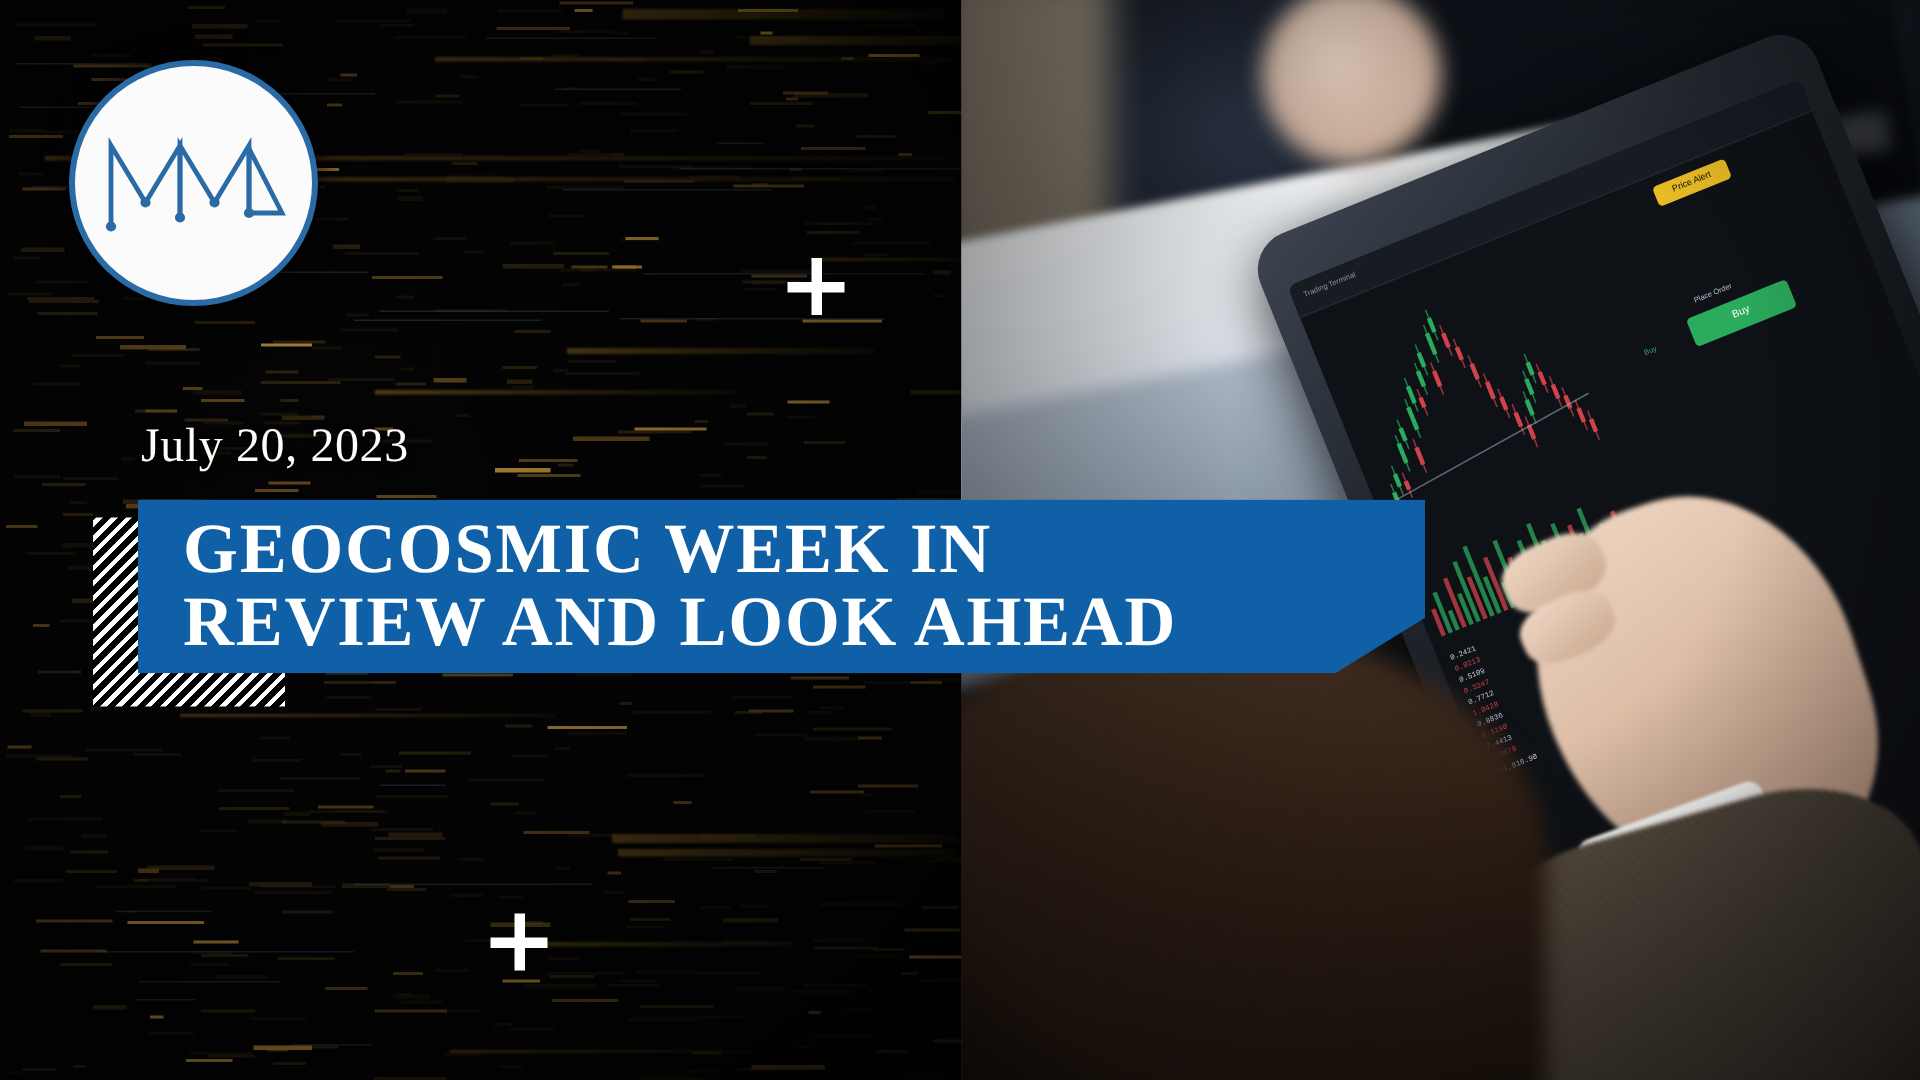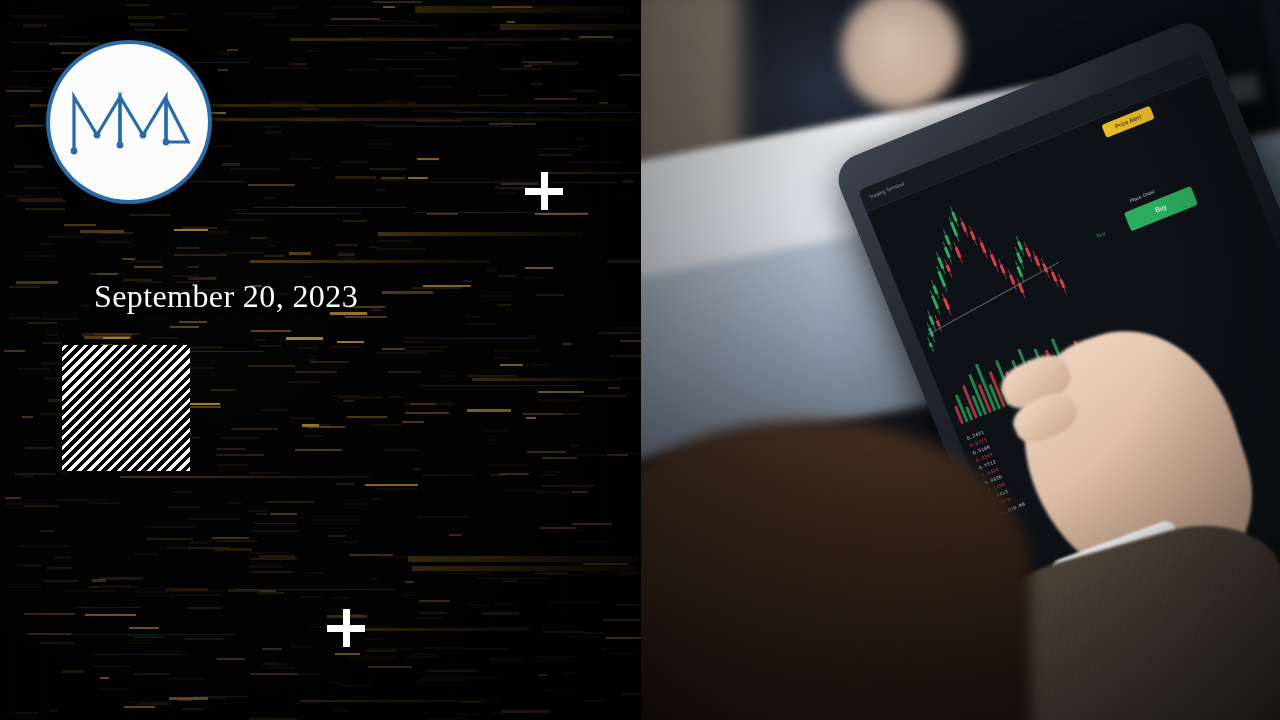--- a/index.html
+++ b/index.html
@@ -1142,24 +1142,28 @@
       <g fill="#2a6ba6">
         <circle cx="7" cy="66" r="3.4"></circle>
         <circle cx="30" cy="50" r="3.4"></circle>
         <circle cx="53" cy="60" r="3.4"></circle>
         <circle cx="76" cy="50" r="3.4"></circle>
         <circle cx="99" cy="57" r="3.4"></circle>
       </g>
     </svg>
   </div>
 
-  <div id="date-text">September 20, 2023</div>
+  <div id="date-text">July 20, 2023</div>
 
   <div id="stripe-block"></div>
 
+  <div id="title-banner">
+    <div id="title-text">Geocosmic Week In
+Review and Look Ahead</div>
+  </div>
 
 
   <div class="plus-icon" id="plus-top">
     <span class="h"></span>
     <span class="v"></span>
   </div>
   <div class="plus-icon" id="plus-bottom">
     <span class="h"></span>
     <span class="v"></span>
   </div>

